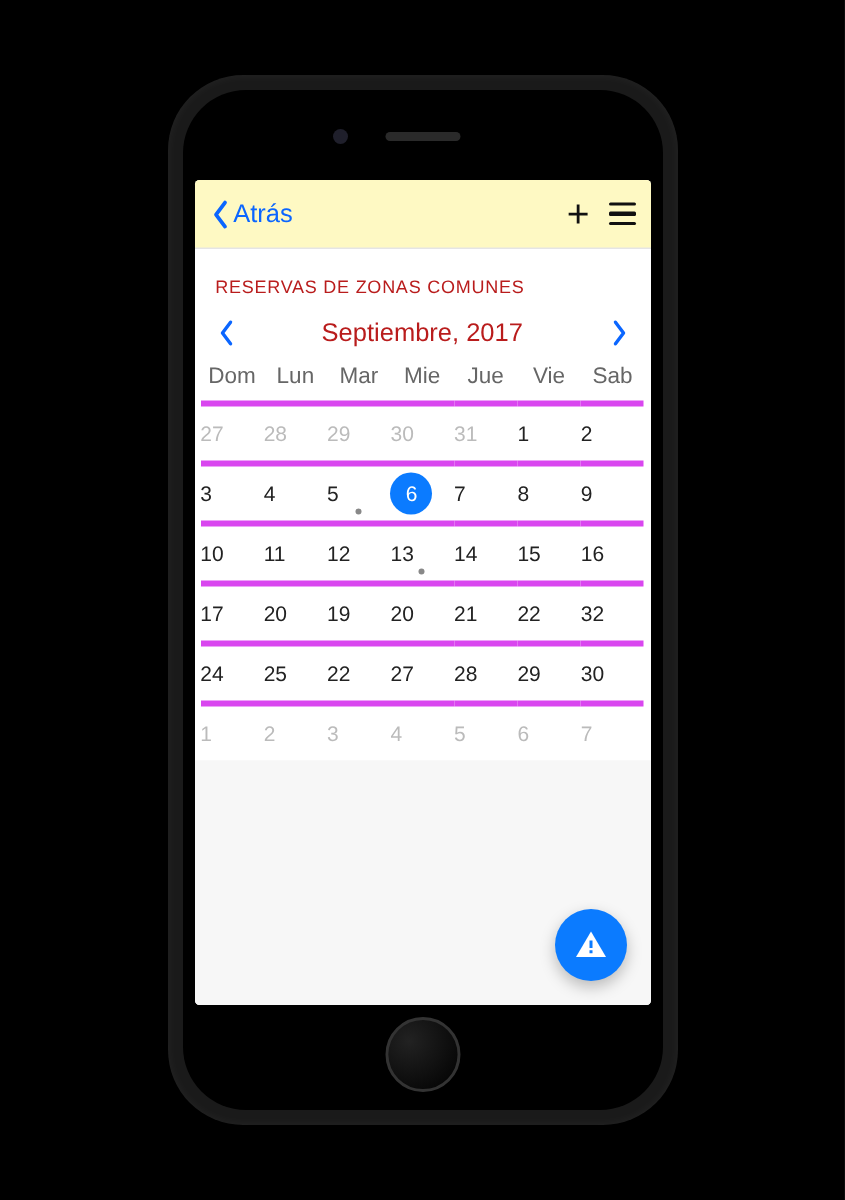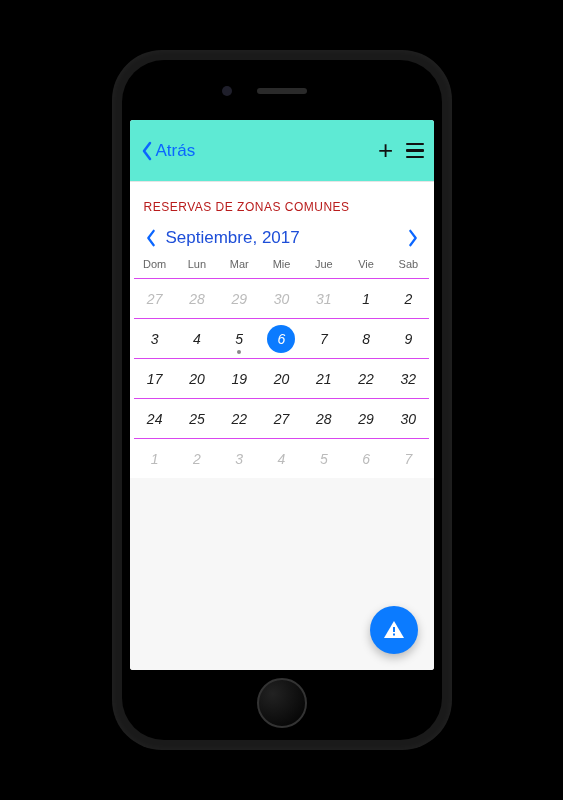--- a/index.html
+++ b/index.html
@@ -40,22 +40,22 @@
     border: 2px solid #333;
   }
   .screen {
     width: 100%; height: 100%;
     background: #f7f7f7;
     border-radius: 3px;
     overflow: hidden;
     display: flex; flex-direction: column;
   }
   .navbar {
-    background: #5eead4;
-    height: 62px;
+    background: #fef9c3;
+    height: 46px;
     display: flex; align-items: center;
     padding: 0 10px;
     border-bottom: 1px solid #e5e5e5;
   }
   .back {
     display: flex; align-items: center;
     color: #0b66ff; font-size: 17px;
     gap: 2px;
   }
   .back svg { width: 14px; height: 20px; }
@@ -68,36 +68,35 @@
     padding: 18px 14px 10px;
     font-size: 12px; letter-spacing: 0.5px;
     color: #b91c1c;
   }
   .month-row {
     display: flex; align-items: center;
     padding: 4px 6px 8px;
   }
   .chev { width: 30px; display: flex; justify-content: center; color: #0b66ff; }
   .chev svg { width: 12px; height: 18px; }
-  .month-label { flex: 1; text-align: left; font-size: 17px; color: #1d4ed8; }
+  .month-label { flex: 1; text-align: center; font-size: 17px; color: #b91c1c; }
   .weekdays, .week {
     display: grid; grid-template-columns: repeat(7, 1fr);
     text-align: center;
   }
-  .weekdays { font-size: 11px; color: #666; padding: 0 4px 6px; }
+  .weekdays { font-size: 15px; color: #666; padding: 0 4px 6px; }
   .weekdays div { padding: 2px 0; }
   .grid { padding: 0 4px; }
   .week { }
   .cell {
     height: 40px;
-    display: flex; align-items: center; justify-content: center;
+    display: flex; align-items: center; 
     font-size: 14px; color: #222;
     position: relative;
-    border-top: 1px solid #d946ef;
-    font-style: italic;
+    border-top: 4px solid #d946ef;
   }
   .cell.other { color: #bbb; }
   .cell.selected span.num {
     background: #0b7bff; color: #fff;
     width: 28px; height: 28px; border-radius: 50%;
     display: flex; align-items: center; justify-content: center;
   }
   .cell .dot {
     position: absolute; bottom: 4px; left: 50%; transform: translateX(-50%);
     width: 4px; height: 4px; background: #888; border-radius: 50%;
@@ -210,20 +209,44 @@
               </div>
               <div class="cell">
                 <span class="num">8</span>
               </div>
               <div class="cell">
                 <span class="num">9</span>
               </div>
             </div>
             <div class="week">
               <div class="cell">
+                <span class="num">10</span>
+              </div>
+              <div class="cell">
+                <span class="num">11</span>
+              </div>
+              <div class="cell">
+                <span class="num">12</span>
+              </div>
+              <div class="cell">
+                <span class="num">13</span>
+                <span class="dot"></span>
+              </div>
+              <div class="cell">
+                <span class="num">14</span>
+              </div>
+              <div class="cell">
+                <span class="num">15</span>
+              </div>
+              <div class="cell">
+                <span class="num">16</span>
+              </div>
+            </div>
+            <div class="week">
+              <div class="cell">
                 <span class="num">17</span>
               </div>
               <div class="cell">
                 <span class="num">20</span>
               </div>
               <div class="cell">
                 <span class="num">19</span>
               </div>
               <div class="cell">
                 <span class="num">20</span>

